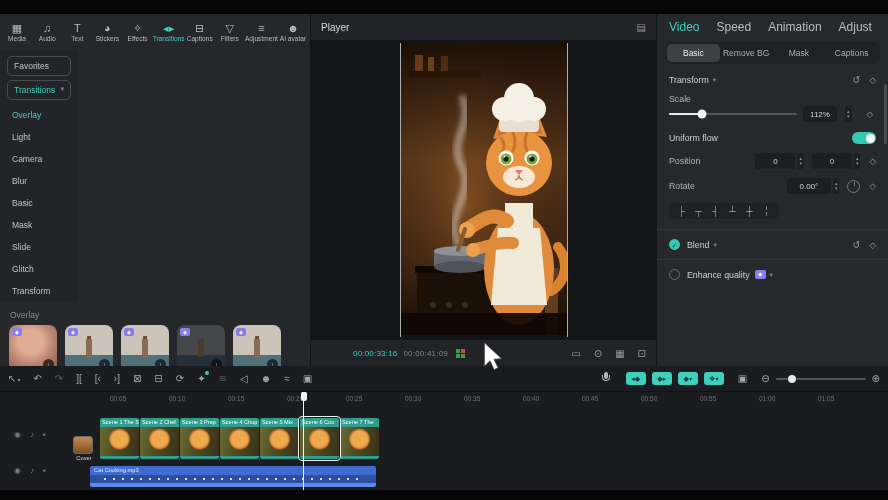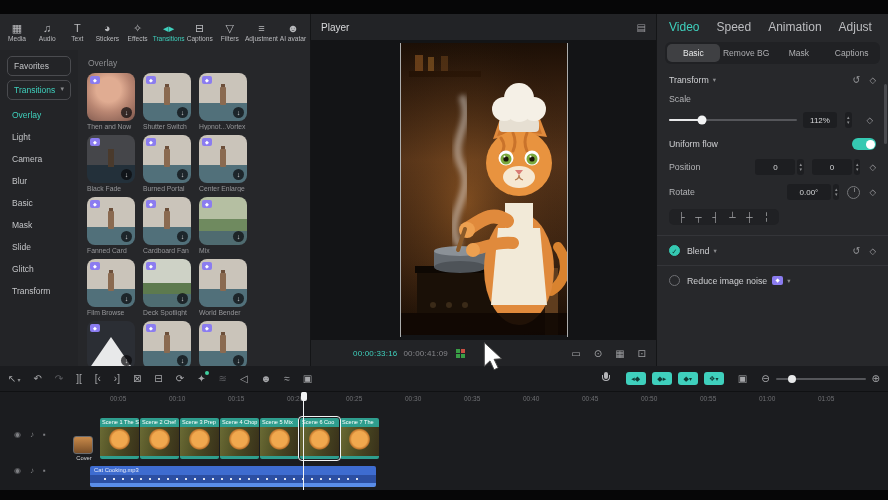--- a/index.html
+++ b/index.html
@@ -13,21 +13,21 @@
   .panel-center{left:311px;width:345px;height:352px;background:#222326;}
   .panel-right{left:657px;width:231px;height:352px;background:#27282b;}
 
   
   .top-toolbar{display:flex;align-items:center;height:36px;padding:0 2px;background:#26272a;}
   .tt-item{flex:1;display:flex;flex-direction:column;align-items:center;gap:1px;color:#b9babd;cursor:pointer;}
   .tt-icon{font-size:11px;line-height:12px;}
   .tt-label{font-size:6.6px;white-space:nowrap;}
   .tt-item.active{color:#3fd0bd;}
 
-  .left-body{display:flex;height:316px;}
+  .left-body{display:flex;height:316px;flex-direction:column;}
   .sidebar{width:78px;background:#232427;padding-top:2px;flex:none;}
   .sb-item{font-size:8.5px;color:#c3c4c7;padding:6px 12px;cursor:pointer;white-space:nowrap;}
   .sb-item.boxed{border:1px solid #4a4b4f;border-radius:5px;margin:4px 7px;padding:4px 6px;display:flex;justify-content:space-between;}
   .sb-item.teal{color:#3fd0bd;}
   .sb-caret{color:#8a8b8e;font-size:7px;}
 
   .grid-area{flex:1;overflow:hidden;}
   .grid-title{font-size:8.5px;color:#8d8e91;padding:8px 0 5px 10px;}
   .grid{display:flex;flex-wrap:wrap;gap:5px;padding:0 6px 0 9px;}
   .g-item{width:51px;cursor:pointer;}
@@ -422,21 +422,21 @@
           <span class="insp-subtab">Captions</span>
         </div>
     <div class="insp-body">
       <div class="insp-row">
         <span class="insp-label">Transform</span>
         <span class="caret">▾</span>
         <span class="row-sp"></span>
         <span class="ico-btn">↺</span>
         <span class="kf">◇</span>
       </div>
-      <div class="insp-row" style="margin-bottom:8px;">
+      <div class="insp-row" style="margin-bottom:2px;">
         <span class="insp-label dim">Scale</span>
       </div>
       <div class="slider-row">
         <div class="slider">
               <div class="fill"></div>
               <div class="knob"></div>
             </div>
         <span class="val-box">112%</span>
         <span class="stepper">
               <span>▴</span>
@@ -492,21 +492,21 @@
         <span class="insp-label">Blend</span>
         <span class="caret">▾</span>
         <span class="row-sp"></span>
         <span class="ico-btn">↺</span>
         <span class="kf">◇</span>
       </div>
       <div class="divider"></div>
       <div id="qualityToggles">
             <div class="insp-row" style="margin-bottom: 13px;">
               <span class="chk"></span>
-              <span class="insp-label">Reduce image noise</span>
+              <span class="insp-label">Enhance quality</span>
               <span class="badge">◆</span>
               <span class="caret">▾</span>
             </div>
           </div>
     </div>
     <div class="insp-scroll"></div>
   </section>
 
   <section class="timeline">
     <div class="tl-toolbar">

